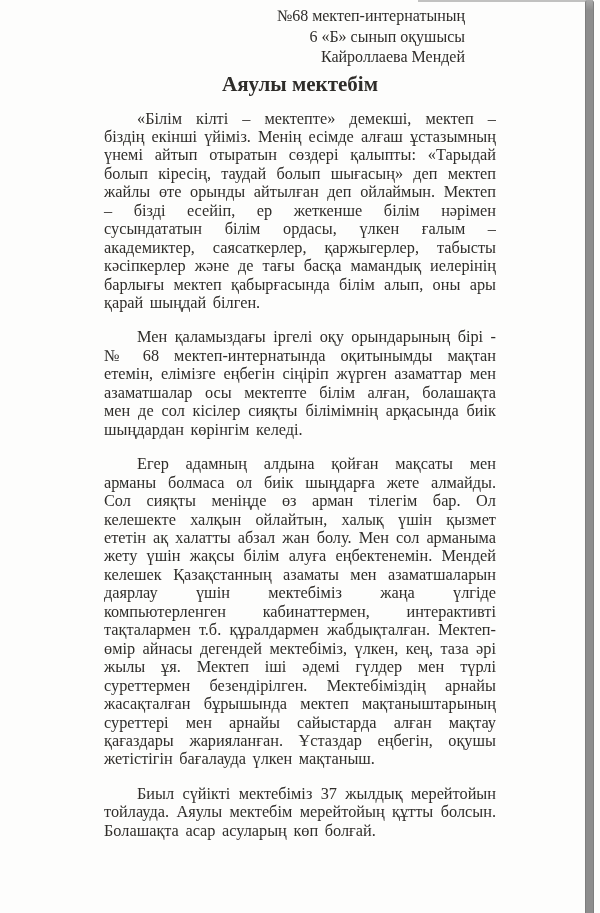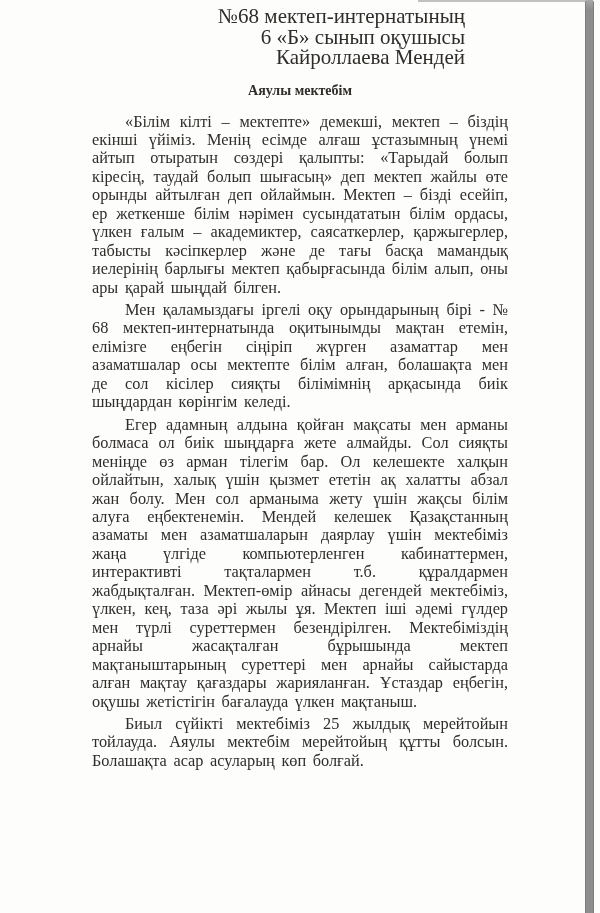--- a/index.html
+++ b/index.html
@@ -33,43 +33,43 @@
     background: linear-gradient(to bottom, #a9a9a9 0px, #8d8d8d 10px, #8d8d8d 100%);
     border-left: 1px solid #7d7d7d;
     border-right: 1px solid #7d7d7d;
     border-radius: 3px 3px 0 0;
   }
 
   .author-block {
     padding-top: 6px;
     margin-right: 135px;
     text-align: right;
-    font-size: 21px;
+    font-size: 16px;
     line-height: 20.5px;
     white-space: nowrap;
   }
 
   .essay-title {
-    margin: 13px 88px 0 88px;
+    margin: 7px 88px 0 88px;
     text-align: center;
     font-weight: bold;
-    font-size: 14px;
+    font-size: 21px;
     line-height: 19px;
   }
 
   .body-text {
     margin: 13px 88px 0 88px;
     text-align: justify;
     font-size: 16.3px;
     line-height: 18.45px;
     word-spacing: 2.5px;
   }
 
   .body-text p {
-    margin: 4px;
+    margin: 16px;
     padding: 0;
     text-indent: 33px;
   }
 </style>
 </head>
 <body>
 
 <div class="page">
 
   <div class="scan-artifact"></div>
@@ -79,18 +79,18 @@
     <div>6 «Б» сынып оқушысы</div>
     <div>Кайроллаева Мендей</div>
   </div>
 
   <div class="essay-title">Аяулы мектебім</div>
 
   <div class="body-text">
     <p>«Білім кілті – мектепте» демекші, мектеп – біздің екінші үйіміз. Менің есімде алғаш ұстазымның үнемі айтып отыратын сөздері қалыпты: «Тарыдай болып кіресің, таудай болып шығасың» деп мектеп жайлы өте орынды айтылған деп ойлаймын. Мектеп – бізді есейіп, ер жеткенше білім нәрімен сусындататын білім ордасы, үлкен ғалым – академиктер, саясаткерлер, қаржыгерлер, табысты кәсіпкерлер және де тағы басқа мамандық иелерінің барлығы мектеп қабырғасында білім алып, оны ары қарай шыңдай білген.</p>
     <p>Мен қаламыздағы іргелі оқу орындарының бірі - № 68 мектеп-интернатында оқитынымды мақтан етемін, елімізге еңбегін сіңіріп жүрген азаматтар мен азаматшалар осы мектепте білім алған, болашақта мен де сол кісілер сияқты білімімнің арқасында биік шыңдардан көрінгім келеді.</p>
     <p>Егер адамның алдына қойған мақсаты мен арманы болмаса ол биік шыңдарға жете алмайды. Сол сияқты меніңде өз арман тілегім бар. Ол келешекте халқын ойлайтын, халық үшін қызмет ететін ақ халатты абзал жан болу. Мен сол арманыма жету үшін жақсы білім алуға еңбектенемін. Мендей келешек Қазақстанның азаматы мен азаматшаларын даярлау үшін мектебіміз жаңа үлгіде компьютерленген кабинаттермен, интерактивті тақталармен т.б. құралдармен жабдықталған. Мектеп-өмір айнасы дегендей мектебіміз, үлкен, кең, таза әрі жылы ұя. Мектеп іші әдемі гүлдер мен түрлі суреттермен безендірілген. Мектебіміздің арнайы жасақталған бұрышында мектеп мақтаныштарының суреттері мен арнайы сайыстарда алған мақтау қағаздары жарияланған. Ұстаздар еңбегін, оқушы жетістігін бағалауда үлкен мақтаныш.</p>
-    <p>Биыл сүйікті мектебіміз 25 жылдық мерейтойын тойлауда. Аяулы мектебім мерейтойың құтты болсын. Болашақта асар асуларың көп болғай.</p>
+    <p>Биыл сүйікті мектебіміз 37 жылдық мерейтойын тойлауда. Аяулы мектебім мерейтойың құтты болсын. Болашақта асар асуларың көп болғай.</p>
   </div>
 
   <div class="scrollbar"></div>
 
 </div>
 
 </body></html>

